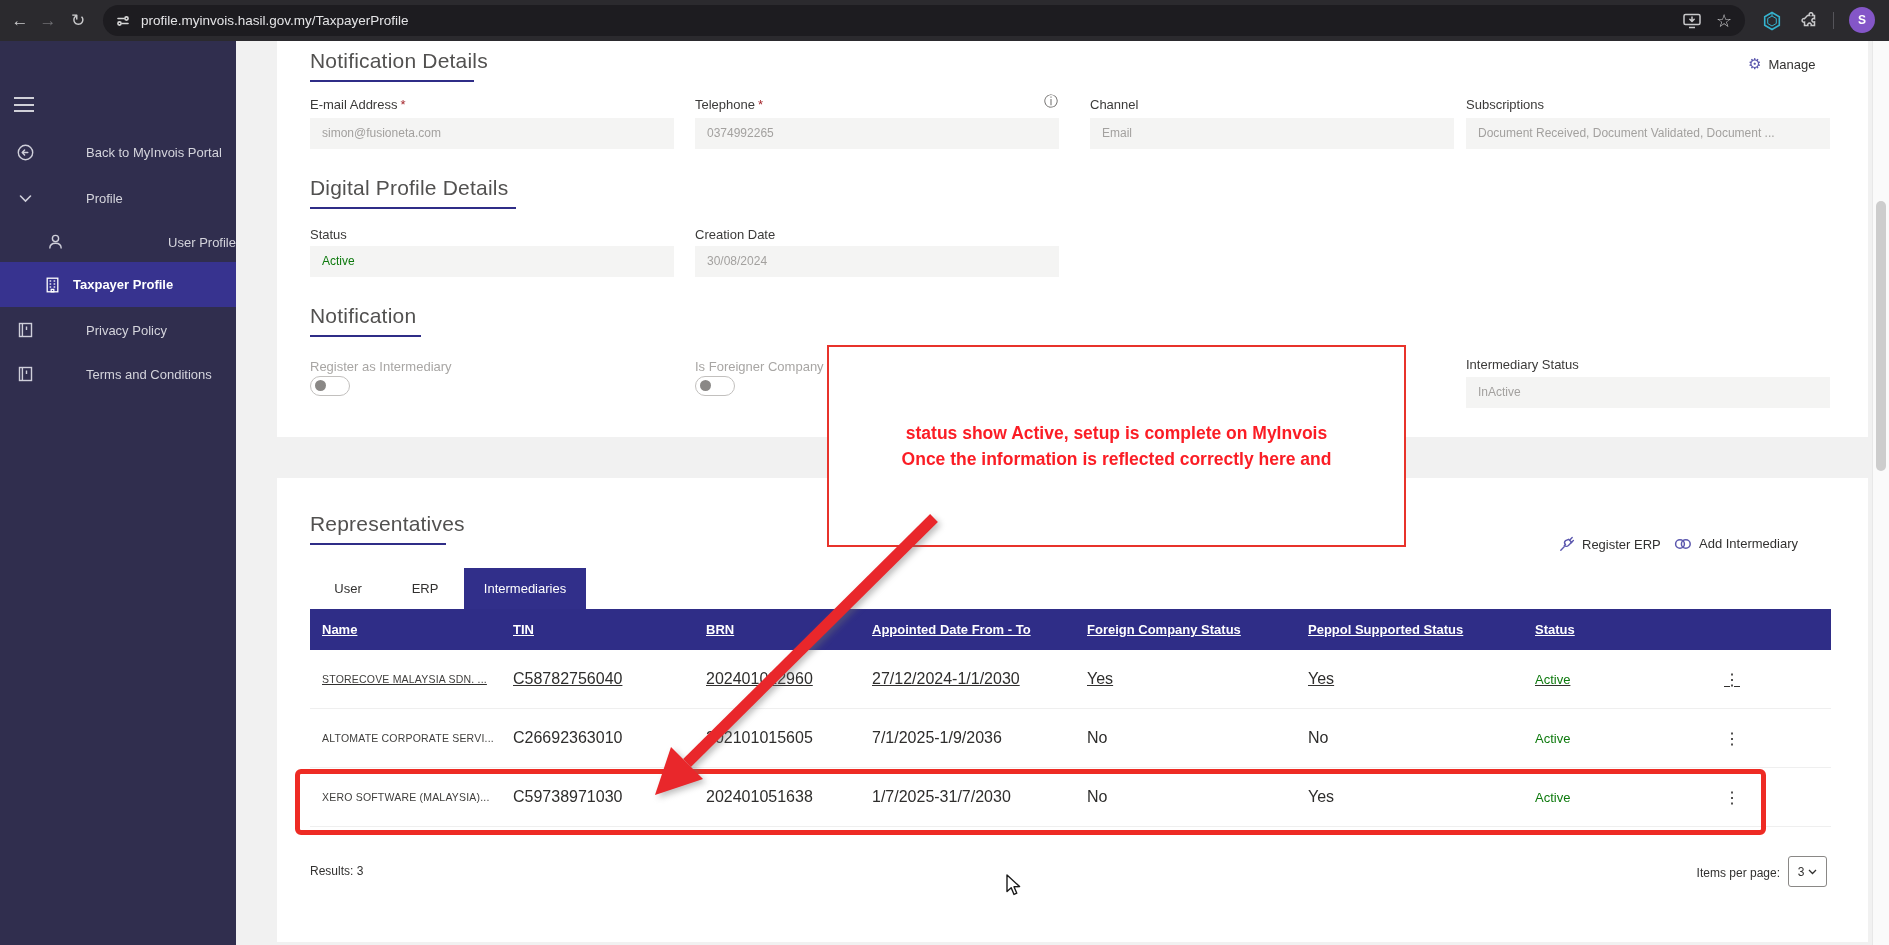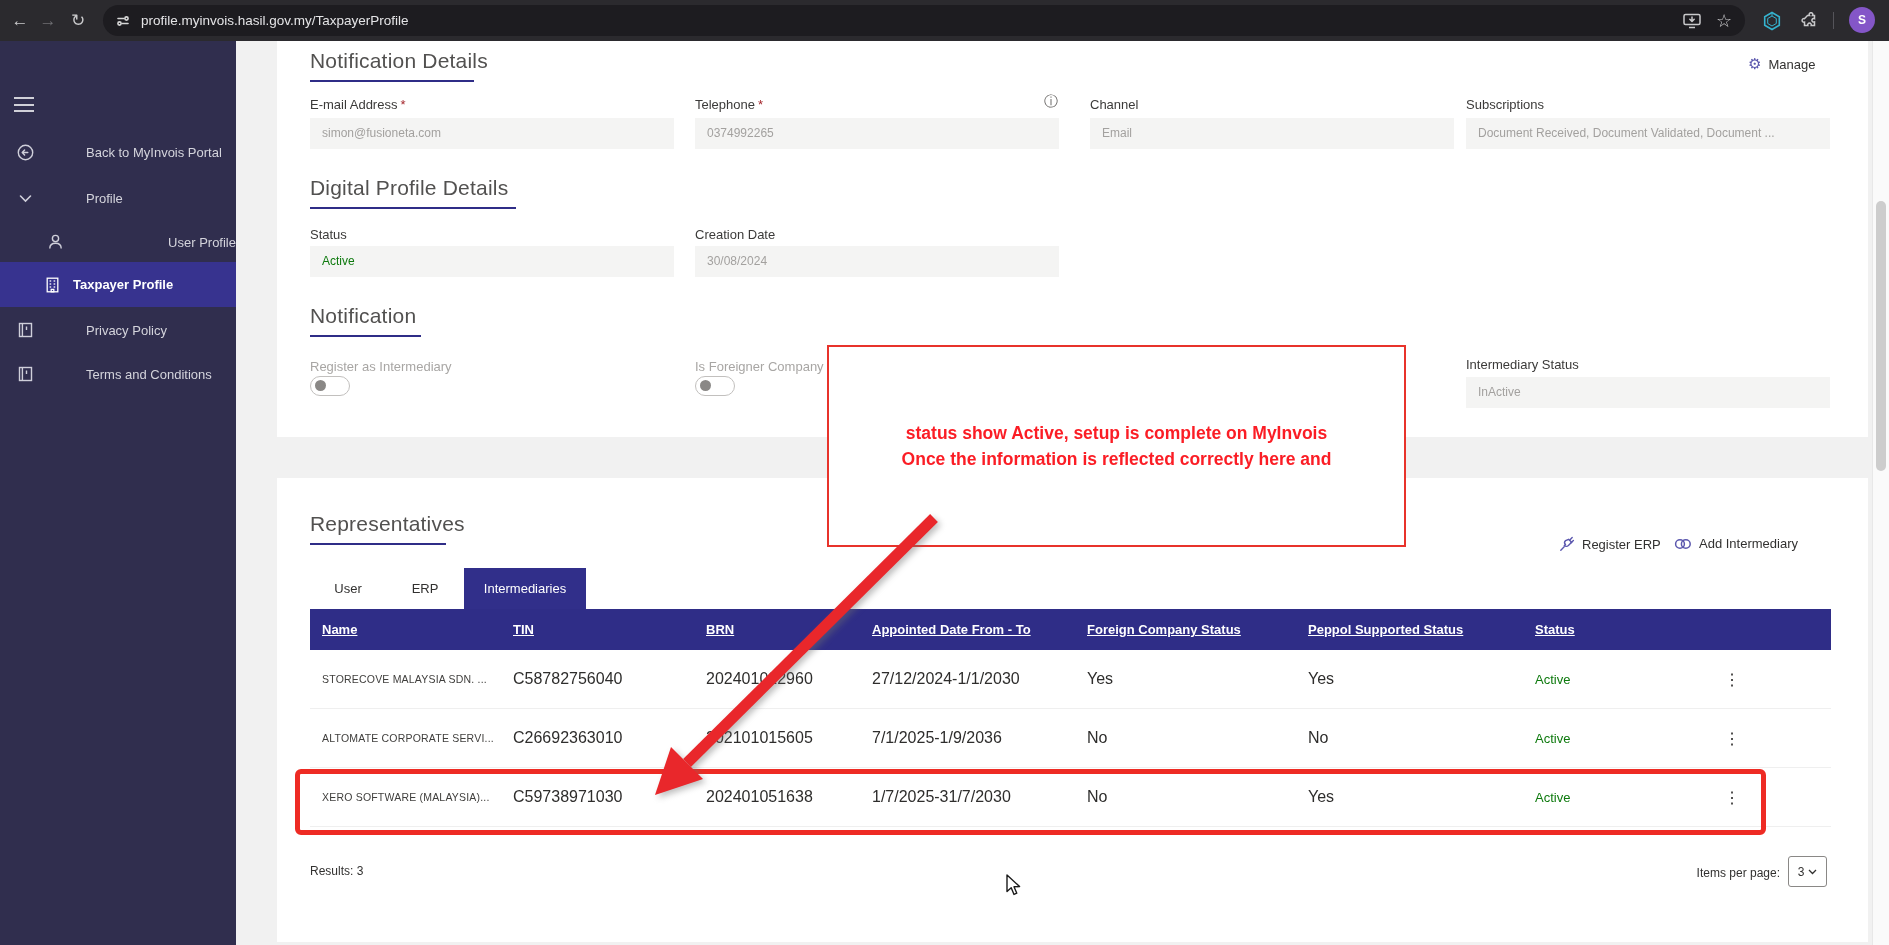--- a/index.html
+++ b/index.html
@@ -295,21 +295,21 @@
     <div>Name</div>
     <div>TIN</div>
     <div>BRN</div>
     <div>Appointed Date From - To</div>
     <div>Foreign Company Status</div>
     <div>Peppol Supported Status</div>
     <div>Status</div>
     <div></div>
   </div>
 
-  <div class="trow tgrid" style="top:650px;">
+  <div class="trow tgrid" style="top:650px;text-decoration:underline;">
     <div class="cname">STORECOVE MALAYSIA SDN. ...</div>
     <div>C58782756040</div>
     <div>202401022960</div>
     <div>27/12/2024-1/1/2030</div>
     <div>Yes</div>
     <div>Yes</div>
     <div class="cstatus green">Active</div>
     <div class="kebab">⋮</div>
   </div>
 

